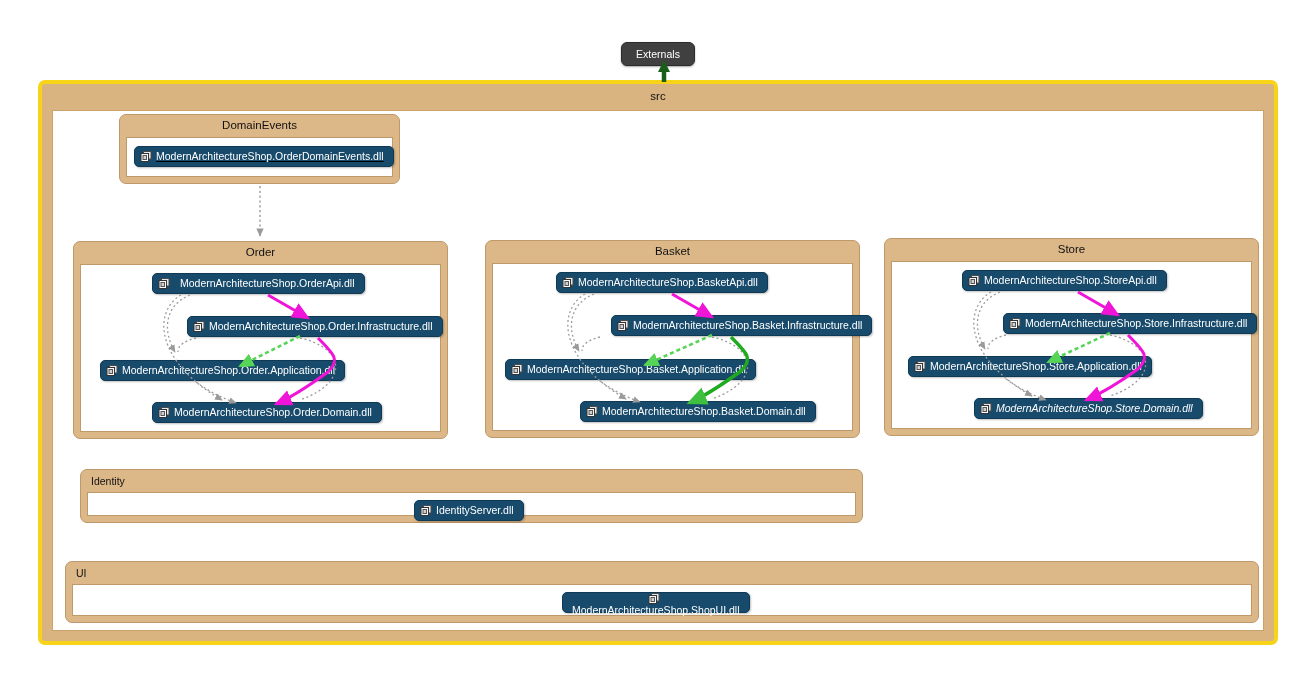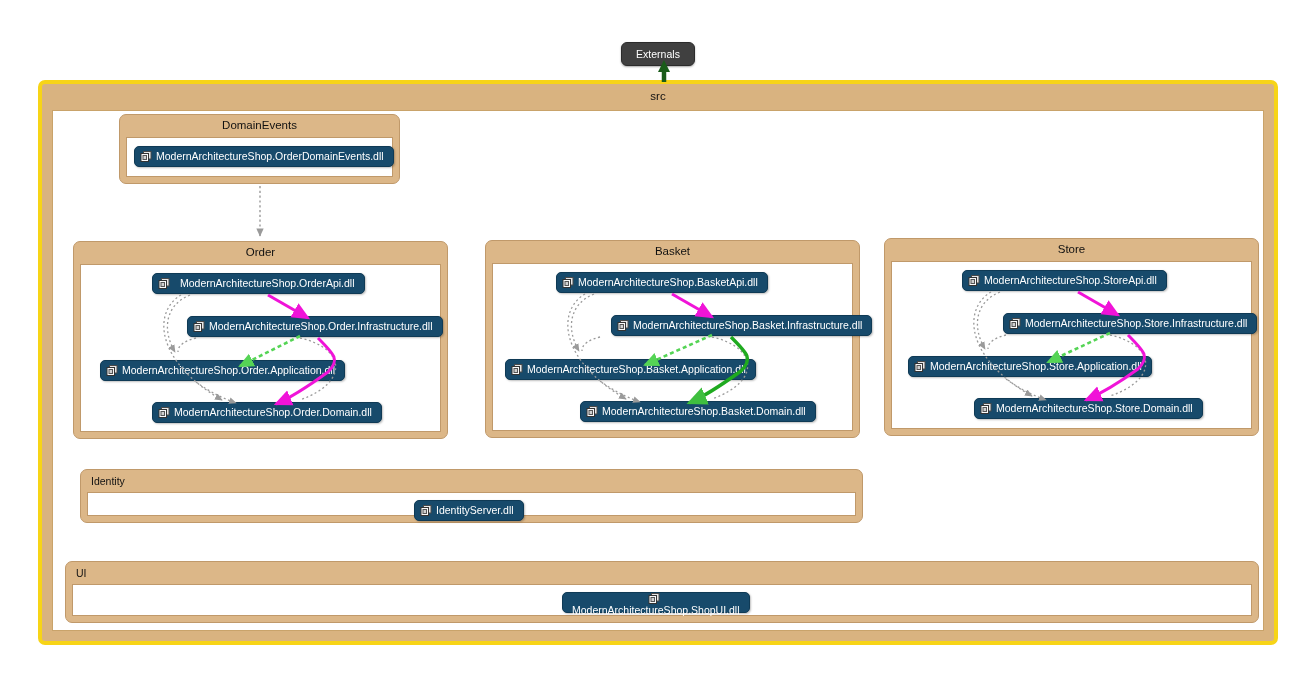--- a/index.html
+++ b/index.html
@@ -74,21 +74,21 @@
 
   <div class="src-outer">
     <div class="src-title">src</div>
     <div class="src-inner"></div>
   </div>
 
   <div class="group" style="left:119px;top:114px;width:281px;height:70px;">
     <div class="g-title">DomainEvents</div>
     <div class="g-body" style="top:22px;"></div>
   </div>
-  <div class="node" style="left:134px;top:146px;">
+  <div class="node" style="left:134px;top:146px;text-decoration:underline;">
     <svg class="asm-icon" viewBox="0 0 12 12">
       <rect x="3.5" y="0.5" width="7.5" height="7.5" fill="#e8e8e8" stroke="#4a4a4a"></rect>
       <rect x="1" y="2.5" width="7.5" height="8" fill="#fafafa" stroke="#333"></rect>
       <rect x="3" y="4.5" width="3.5" height="4" fill="#d0d0d0" stroke="#555"></rect>
     </svg>
     <span class="label">ModernArchitectureShop.OrderDomainEvents.dll</span>
   </div>
 
   <div class="group" style="left:73px;top:241px;width:375px;height:198px;">
     <div class="g-title">Order</div>
@@ -185,21 +185,21 @@
     <span class="label">ModernArchitectureShop.Store.Infrastructure.dll</span>
   </div>
   <div class="node" style="left:908px;top:356px;">
     <svg class="asm-icon" viewBox="0 0 12 12">
       <rect x="3.5" y="0.5" width="7.5" height="7.5" fill="#e8e8e8" stroke="#4a4a4a"></rect>
       <rect x="1" y="2.5" width="7.5" height="8" fill="#fafafa" stroke="#333"></rect>
       <rect x="3" y="4.5" width="3.5" height="4" fill="#d0d0d0" stroke="#555"></rect>
     </svg>
     <span class="label">ModernArchitectureShop.Store.Application.dll</span>
   </div>
-  <div class="node" style="left:974px;top:398px;">
+  <div class="node" style="left:974px;top:398px;font-style:italic;">
     <svg class="asm-icon" viewBox="0 0 12 12">
       <rect x="3.5" y="0.5" width="7.5" height="7.5" fill="#e8e8e8" stroke="#4a4a4a"></rect>
       <rect x="1" y="2.5" width="7.5" height="8" fill="#fafafa" stroke="#333"></rect>
       <rect x="3" y="4.5" width="3.5" height="4" fill="#d0d0d0" stroke="#555"></rect>
     </svg>
     <span class="label">ModernArchitectureShop.Store.Domain.dll</span>
   </div>
 
   <div class="group left-title" style="left:80px;top:469px;width:783px;height:54px;">
     <div class="g-title">Identity</div>

